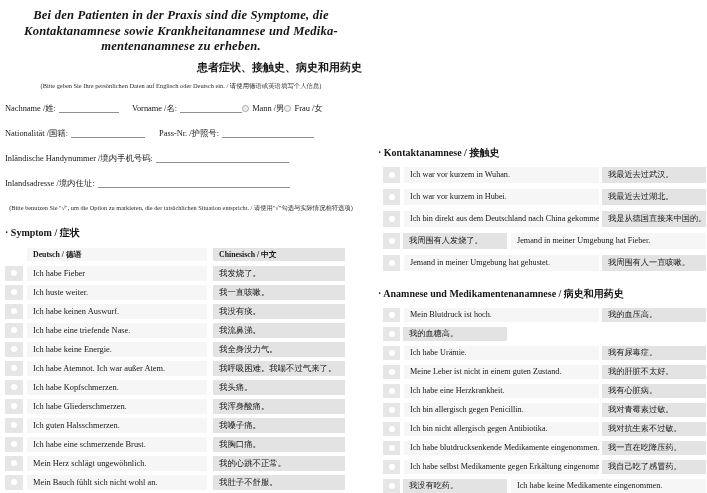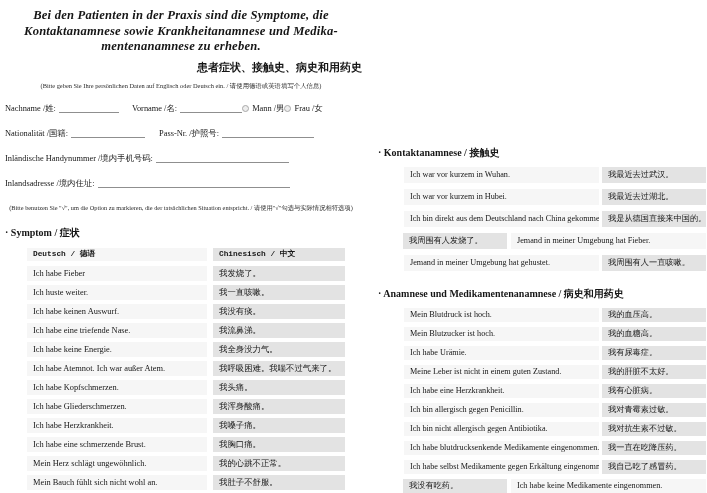--- a/index.html
+++ b/index.html
@@ -35,22 +35,22 @@
   .section-heading { font-weight:bold; font-size:10px; margin:13px 0 0 5px; }
   .page-right .section-heading { margin:0 0 0 6px; }
   .page-right .section-heading + .rtable { margin-top:7px; }
   .mt-sec { margin-top:16px !important; }
 
   
   .ltable { margin:8px 0 0 5px; }
   .rtable { margin-left:11px; }
   .thead { display:flex; margin-left:22px; margin-bottom:5px; }
   .thead .cell { background:var(--cell-zh-bg,#e3e3e3); font-weight:bold; font-size:7.8px;
-                 height:13px; line-height:13px;font-family:Liberation Mono, monospace; }
-  .trow { display:flex; margin-bottom:4px;align-items:center; }
+                 height:13px; line-height:13px; }
+  .trow { display:flex; margin-bottom:4px; }
   .trow .cell, .thead .cell { padding-left:6px; overflow:hidden; white-space:nowrap; }
   .chk { position:relative; background:var(--checkbox-bg,#e6e6e6); flex:none; }
   .chk::after { content:""; position:absolute; left:50%; top:50%; width:6px; height:6px;
                 border-radius:50%; background:#ffffff; transform:translate(-50%,-50%); }
   .cell.de { background:var(--cell-de-bg,#f6f6f6); }
   .cell.zh { background:var(--cell-zh-bg,#e3e3e3); }
 
   
   .ltable .trow { height:15px; font-size:8.4px; line-height:15px; }
   .ltable .chk  { width:18px; }
@@ -163,21 +163,21 @@
           </div>
 
           <div class="trow">
             <span class="chk"></span>
             <span class="cell de">Ich habe Gliederschmerzen.</span>
             <span class="cell zh">我浑身酸痛。</span>
           </div>
 
           <div class="trow">
             <span class="chk"></span>
-            <span class="cell de">Ich habe Herzkrankheit.</span>
+            <span class="cell de">Ich guten Halsschmerzen.</span>
             <span class="cell zh">我嗓子痛。</span>
           </div>
 
           <div class="trow">
             <span class="chk"></span>
             <span class="cell de">Ich habe eine schmerzende Brust.</span>
             <span class="cell zh">我胸口痛。</span>
           </div>
 
           <div class="trow">
@@ -241,21 +241,20 @@
     <div class="rtable history">
 
         <div class="trow">
           <span class="chk"></span>
           <span class="cell de">Mein Blutdruck ist hoch.</span>
           <span class="cell zh">我的血压高。</span>
         </div>
 
         <div class="trow">
           <span class="chk"></span>
-          <span class="cell de">Mein Blutzucker ist hoch.</span>
           <span class="cell zh">我的血糖高。</span>
         </div>
 
         <div class="trow">
           <span class="chk"></span>
           <span class="cell de">Ich habe Urämie.</span>
           <span class="cell zh">我有尿毒症。</span>
         </div>
 
         <div class="trow">

